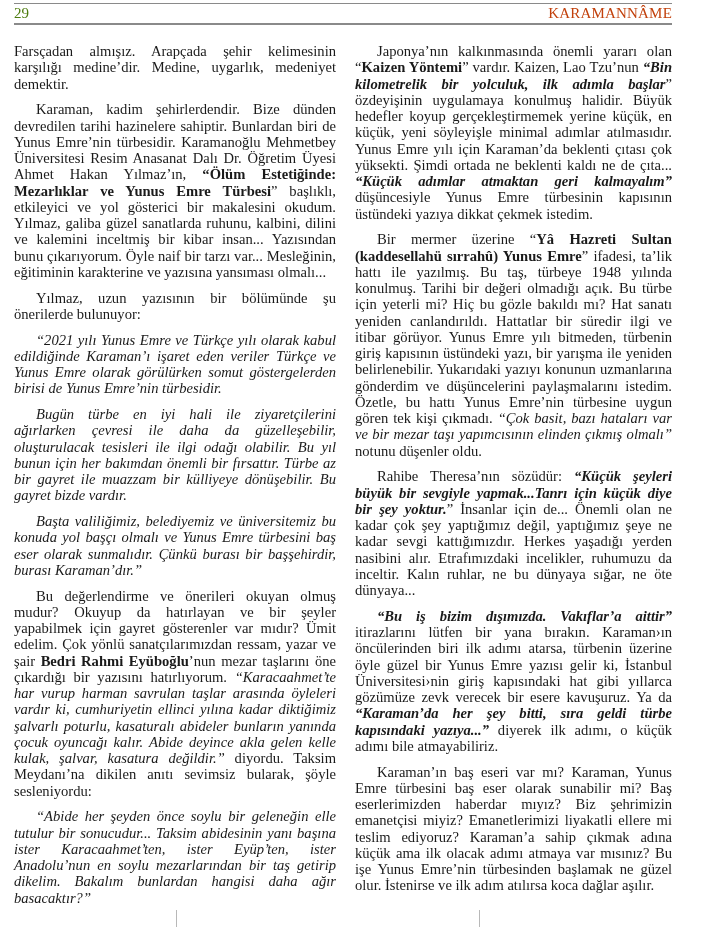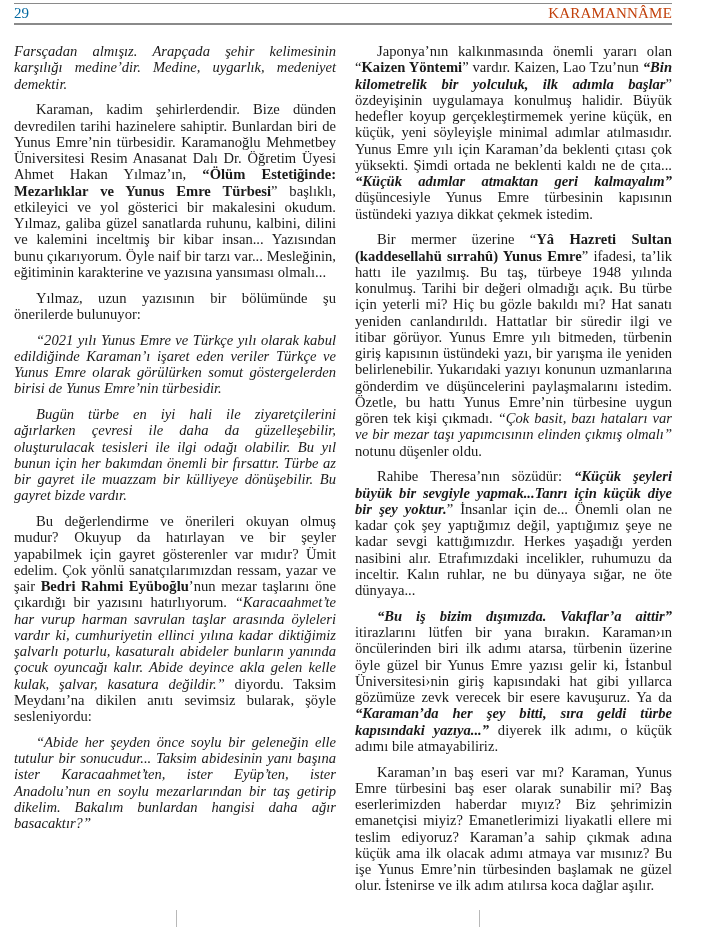--- a/index.html
+++ b/index.html
@@ -1,27 +1,27 @@
 <!DOCTYPE html>
 <html><head>
 <meta charset="utf-8">
 <style>
   html, body { margin: 0; padding: 0; background: #ffffff; }
   body { width: 710px; height: 932px; position: relative; overflow: hidden;
          font-family: "Liberation Serif", "DejaVu Serif", serif; color: #1a1a1a; }
   .header { position: absolute; left: 14px; top: 3px; width: 658px; height: 19px;
             border-top: 1.5px solid #8a8a8a; border-bottom: 2px solid #8a8a8a; }
-  .page-num { position: absolute; left: 0; top: 2px; font-size: 15px; line-height: 15px; color: #0369a1; }
+  .page-num { position: absolute; left: 0; top: 2px; font-size: 15px; line-height: 15px; color: #4d7c0f; }
   .mag-title { position: absolute; right: 0; top: 2px; font-size: 15px; line-height: 15px; letter-spacing: 0.2px; color: #c2410c; }
   .col { position: absolute; top: 43px; font-size: 14.6px; line-height: 16.25px; text-align: justify; }
   .col-left { left: 14px; width: 322px; }
   .col-right { left: 355px; width: 317px; }
   .col p { margin: 0 0 9.5px 0; text-indent: 0; hyphens: none; }
   .col p.ind { text-indent: 22px; }
-  .col p.first { text-indent: 0; font-style: italic; }
+  .col p.first { text-indent: 0; }
   .it { font-style: italic; }
   .b { font-weight: bold; }
   .bi { font-weight: bold; font-style: italic; margin-top: 8px; }
   .footer { position: absolute; top: 910px; left: 0; width: 710px; height: 20px; }
   .footer .bar { position: absolute; top: 0; width: 1px; height: 17px; background: #b8b8b8; }
   .footer .bar.l { left: 176px; }
   .footer .bar.r { left: 479px; }
   .footer .txt { position: absolute; left: 188px; top: 1px; font-size: 13px; color: #9a9a9a; letter-spacing: 0.1px; }
   .footer .yr { color: #333333; margin-left: 4px; }
 </style>
@@ -32,20 +32,21 @@
   <span class="page-num">29</span>
   <span class="mag-title">KARAMANNÂME</span>
 </div>
 
 <div class="col col-left">
   <p class="first">Farsçadan almışız. Arapçada şehir kelimesinin karşılığı medine’dir. Medine, uygarlık, medeniyet demektir.</p>
   <p class="ind"><span>Karaman, kadim şehirlerdendir. Bize dünden devredilen tarihi hazinelere sahiptir. Bunlardan biri de Yunus Emre’nin türbesidir.  Karamanoğlu Mehmetbey Üniversitesi Resim Anasanat Dalı Dr. Öğretim Üyesi Ahmet Hakan Yılmaz’ın, </span><span class="b">“Ölüm Estetiğinde: Mezarlıklar ve Yunus Emre Türbesi</span><span>” başlıklı, etkileyici ve yol gösterici bir makalesini okudum. Yılmaz, galiba güzel sanatlarda ruhunu, kalbini, dilini ve kalemini inceltmiş bir kibar insan... Yazısından bunu çıkarıyorum. Öyle naif bir tarzı var... Mesleğinin, eğitiminin karakterine ve yazısına yansıması olmalı...</span></p>
   <p class="ind">Yılmaz, uzun yazısının bir bölümünde şu önerilerde bulunuyor:</p>
   <p class="ind it">“2021 yılı Yunus Emre ve Türkçe yılı olarak kabul edildiğinde Karaman’ı işaret eden veriler Türkçe ve Yunus Emre olarak görülürken somut göstergelerden birisi de Yunus Emre’nin türbesidir.</p>
   <p class="ind it">Bugün türbe en iyi hali ile ziyaretçilerini ağırlarken çevresi ile daha da güzelleşebilir, oluşturulacak tesisleri ile ilgi odağı olabilir. Bu yıl bunun için her bakımdan önemli bir fırsattır. Türbe az bir gayret ile muazzam bir külliyeye dönüşebilir. Bu gayret bizde vardır.</p>
+  <p class="ind it">Başta valiliğimiz, belediyemiz ve üniversitemiz bu konuda yol başçı olmalı ve Yunus Emre türbesini baş eser olarak sunmalıdır. Çünkü burası bir başşehirdir, burası Karaman’dır.”</p>
   <p class="ind"><span>Bu değerlendirme ve önerileri okuyan olmuş mudur? Okuyup da hatırlayan ve bir şeyler yapabilmek için gayret gösterenler var mıdır? Ümit edelim. Çok yönlü sanatçılarımızdan ressam, yazar ve şair </span><span class="b">Bedri Rahmi Eyüboğlu</span><span>’nun mezar taşlarını öne çıkardığı bir yazısını hatırlıyorum.  </span><span class="it">“Karacaahmet’te har vurup harman savrulan taşlar arasında öyleleri vardır ki, cumhuriyetin ellinci yılına kadar diktiğimiz şalvarlı poturlu, kasaturalı abideler bunların yanında çocuk oyuncağı kalır. Abide deyince akla gelen kelle kulak, şalvar, kasatura değildir.”</span><span> diyordu. Taksim Meydanı’na dikilen anıtı sevimsiz bularak, şöyle sesleniyordu:</span></p>
   <p class="ind it">“Abide her şeyden önce soylu bir geleneğin elle tutulur bir sonucudur... Taksim abidesinin yanı başına ister Karacaahmet’ten, ister Eyüp’ten, ister Anadolu’nun en soylu mezarlarından bir taş getirip dikelim. Bakalım bunlardan hangisi daha ağır basacaktır?”</p>
 </div>
 
 <div class="col col-right">
   <p class="ind"><span>Japonya’nın kalkınmasında önemli yararı olan “</span><span class="b">Kaizen Yöntemi</span><span>” vardır. Kaizen, Lao Tzu’nun </span><span class="bi">“Bin kilometrelik bir yolculuk, ilk adımla başlar</span><span>” özdeyişinin uygulamaya konulmuş halidir. Büyük hedefler koyup gerçekleştirmemek yerine küçük, en küçük, yeni söyleyişle minimal adımlar atılmasıdır. Yunus Emre yılı için Karaman’da beklenti çıtası çok yüksekti. Şimdi ortada ne beklenti kaldı ne de çıta... </span><span class="bi">“Küçük adımlar atmaktan geri kalmayalım”</span><span> düşüncesiyle Yunus Emre türbesinin kapısının üstündeki yazıya dikkat çekmek istedim.</span></p>
   <p class="ind"><span>Bir mermer üzerine “</span><span class="b">Yâ Hazreti Sultan (kaddesellahü sırrahû) Yunus Emre</span><span>” ifadesi, ta’lik hattı ile yazılmış. Bu taş, türbeye 1948 yılında konulmuş. Tarihi bir değeri olmadığı açık. Bu türbe için yeterli mi? Hiç bu gözle bakıldı mı? Hat sanatı yeniden canlandırıldı. Hattatlar bir süredir ilgi ve itibar görüyor. Yunus Emre yılı bitmeden, türbenin giriş kapısının üstündeki yazı, bir yarışma ile yeniden belirlenebilir. Yukarıdaki yazıyı konunun uzmanlarına gönderdim ve düşüncelerini paylaşmalarını istedim. Özetle, bu hattı Yunus Emre’nin türbesine uygun gören tek kişi çıkmadı. </span><span class="it">“Çok basit, bazı hataları var ve bir mezar taşı yapımcısının elinden çıkmış olmalı”</span><span> notunu düşenler oldu.</span></p>
   <p class="ind"><span>Rahibe Theresa’nın sözüdür: </span><span class="bi">“Küçük şeyleri büyük bir sevgiyle yapmak...Tanrı için küçük diye bir şey yoktur.</span><span>” İnsanlar için de... Önemli olan ne kadar çok şey yaptığımız değil, yaptığımız şeye ne kadar sevgi kattığımızdır. Herkes yaşadığı yerden nasibini alır. Etrafımızdaki incelikler, ruhumuzu da inceltir. Kalın ruhlar, ne bu dünyaya sığar, ne öte dünyaya...</span></p>
   <p class="ind"><span class="bi">“Bu iş bizim dışımızda. Vakıflar’a aittir”</span><span> itirazlarını lütfen bir yana bırakın. Karaman›ın öncülerinden biri ilk adımı atarsa, türbenin üzerine öyle güzel bir Yunus Emre yazısı gelir ki, İstanbul Üniversitesi›nin giriş kapısındaki hat gibi yıllarca gözümüze zevk verecek bir esere kavuşuruz.  Ya da </span><span class="bi">“Karaman’da her şey bitti, sıra geldi türbe kapısındaki yazıya...”</span><span> diyerek ilk adımı, o küçük adımı bile atmayabiliriz.</span></p>
   <p class="ind">Karaman’ın baş eseri var mı? Karaman, Yunus Emre türbesini baş eser olarak sunabilir mi? Baş eserlerimizden haberdar mıyız? Biz şehrimizin emanetçisi miyiz? Emanetlerimizi liyakatli ellere mi teslim ediyoruz? Karaman’a sahip çıkmak adına küçük ama ilk olacak adımı atmaya var mısınız? Bu işe Yunus Emre’nin türbesinden başlamak ne güzel olur. İstenirse ve ilk adım atılırsa koca dağlar aşılır.</p>

